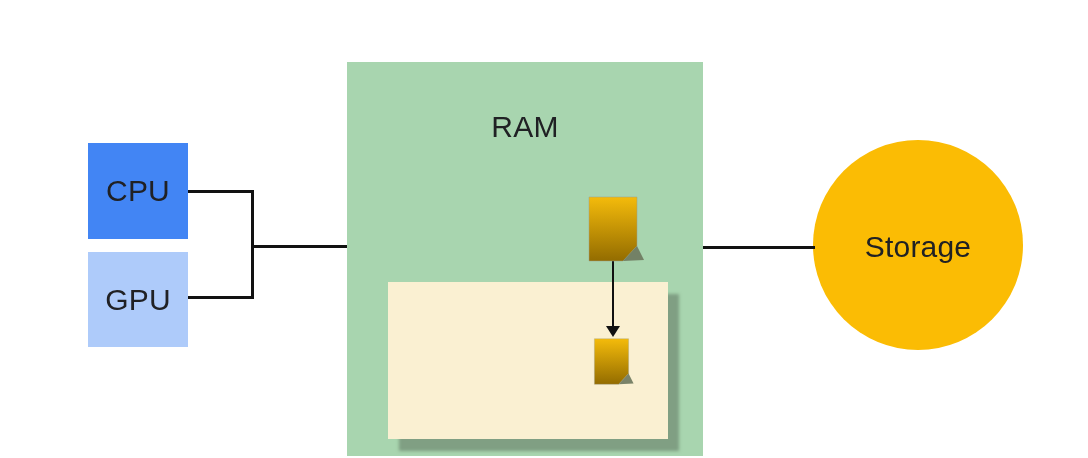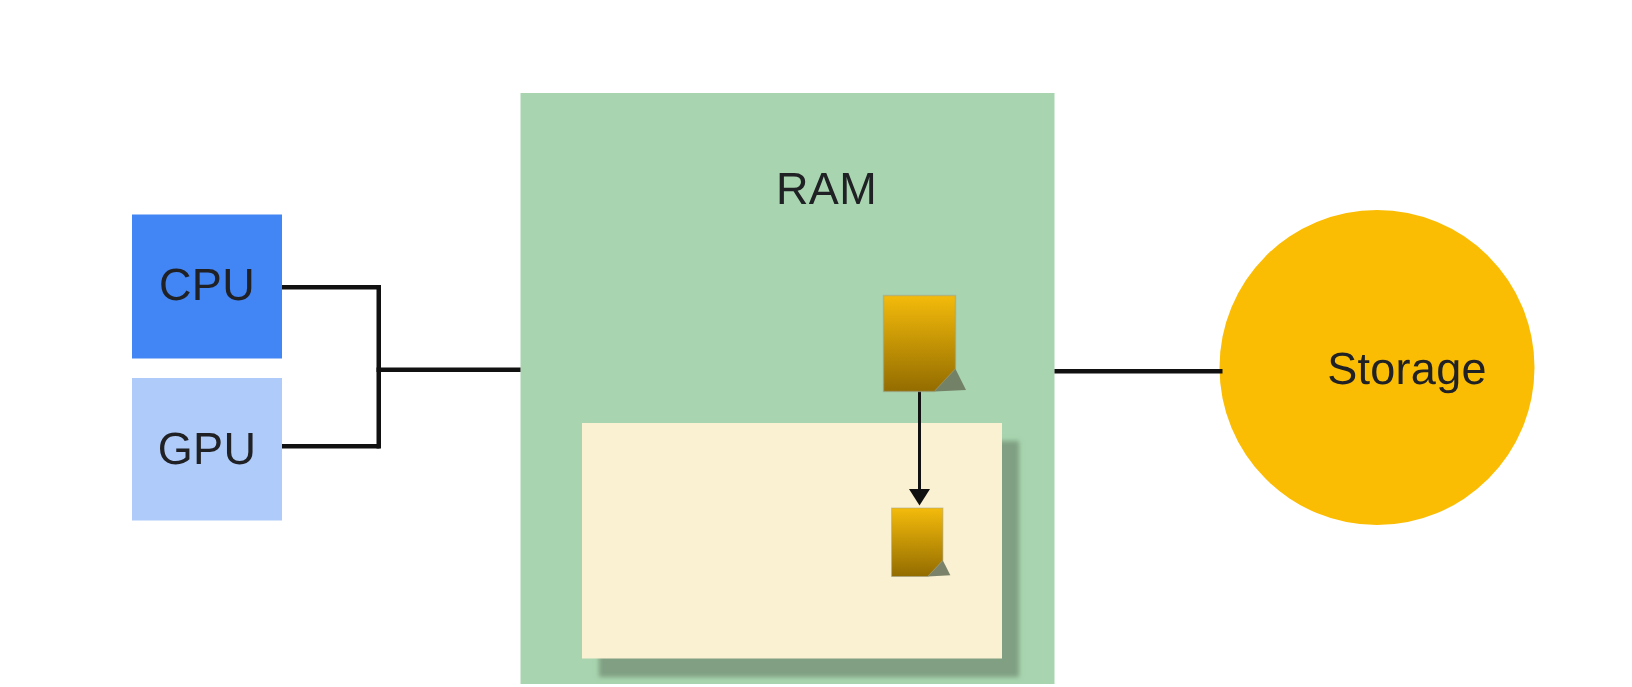--- a/index.html
+++ b/index.html
@@ -18,33 +18,33 @@
     letter-spacing: 0.2px;
     color: #202124;
     user-select: none;
   }
   .box { position: absolute; display: flex; align-items: center; justify-content: center; }
 
   .cpu-box  { left: 88px;  top: 143px; width: 100px; height: 96px; }
   .gpu-box  { left: 88px;  top: 252px; width: 100px; height: 95px; }
 
   .ram-box  { left: 347px; top: 62px;  width: 356px; height: 394px; }
-  .ram-title { position: absolute; left: 347px; top: 110px; width: 356px; text-align: center; padding-left: 26px; }
+  .ram-title { position: absolute; left: 347px; top: 110px; width: 356px; text-align: center; }
 
   .zram-box {
     position: absolute; left: 388px; top: 282px; width: 280px; height: 157px;
     box-shadow: 11px 12px 3px rgba(94, 114, 94, 0.55);
   }
   .zram-title { position: absolute; left: 408px; top: 345px; width: 166px; text-align: right; }
 
   .storage-circle {
     position: absolute; left: 813px; top: 140px; width: 210px; height: 210px;
     border-radius: 50%;
   }
-  .storage-title { position: absolute; left: 813px; top: 230px; width: 210px; text-align: center; margin-left: 20px; }
+  .storage-title { position: absolute; left: 813px; top: 230px; width: 210px; text-align: center; }
 
   .edge { position: absolute; background: #111111; }
   .edge-cpu-h     { left: 188px; top: 190px; width: 65px;  height: 3px; }
   .edge-gpu-h     { left: 188px; top: 296px; width: 65px;  height: 3px; }
   .edge-bracket-v { left: 251px; top: 190px; width: 3px;   height: 109px; }
   .edge-mid-h     { left: 251px; top: 245px; width: 96px;  height: 3px; }
   .edge-ram-storage { left: 703px; top: 246px; width: 112px; height: 3px; }
 
   .edge-arrow-v   { left: 612px; top: 261px; width: 2px; height: 65px; }
   .arrow-head {

